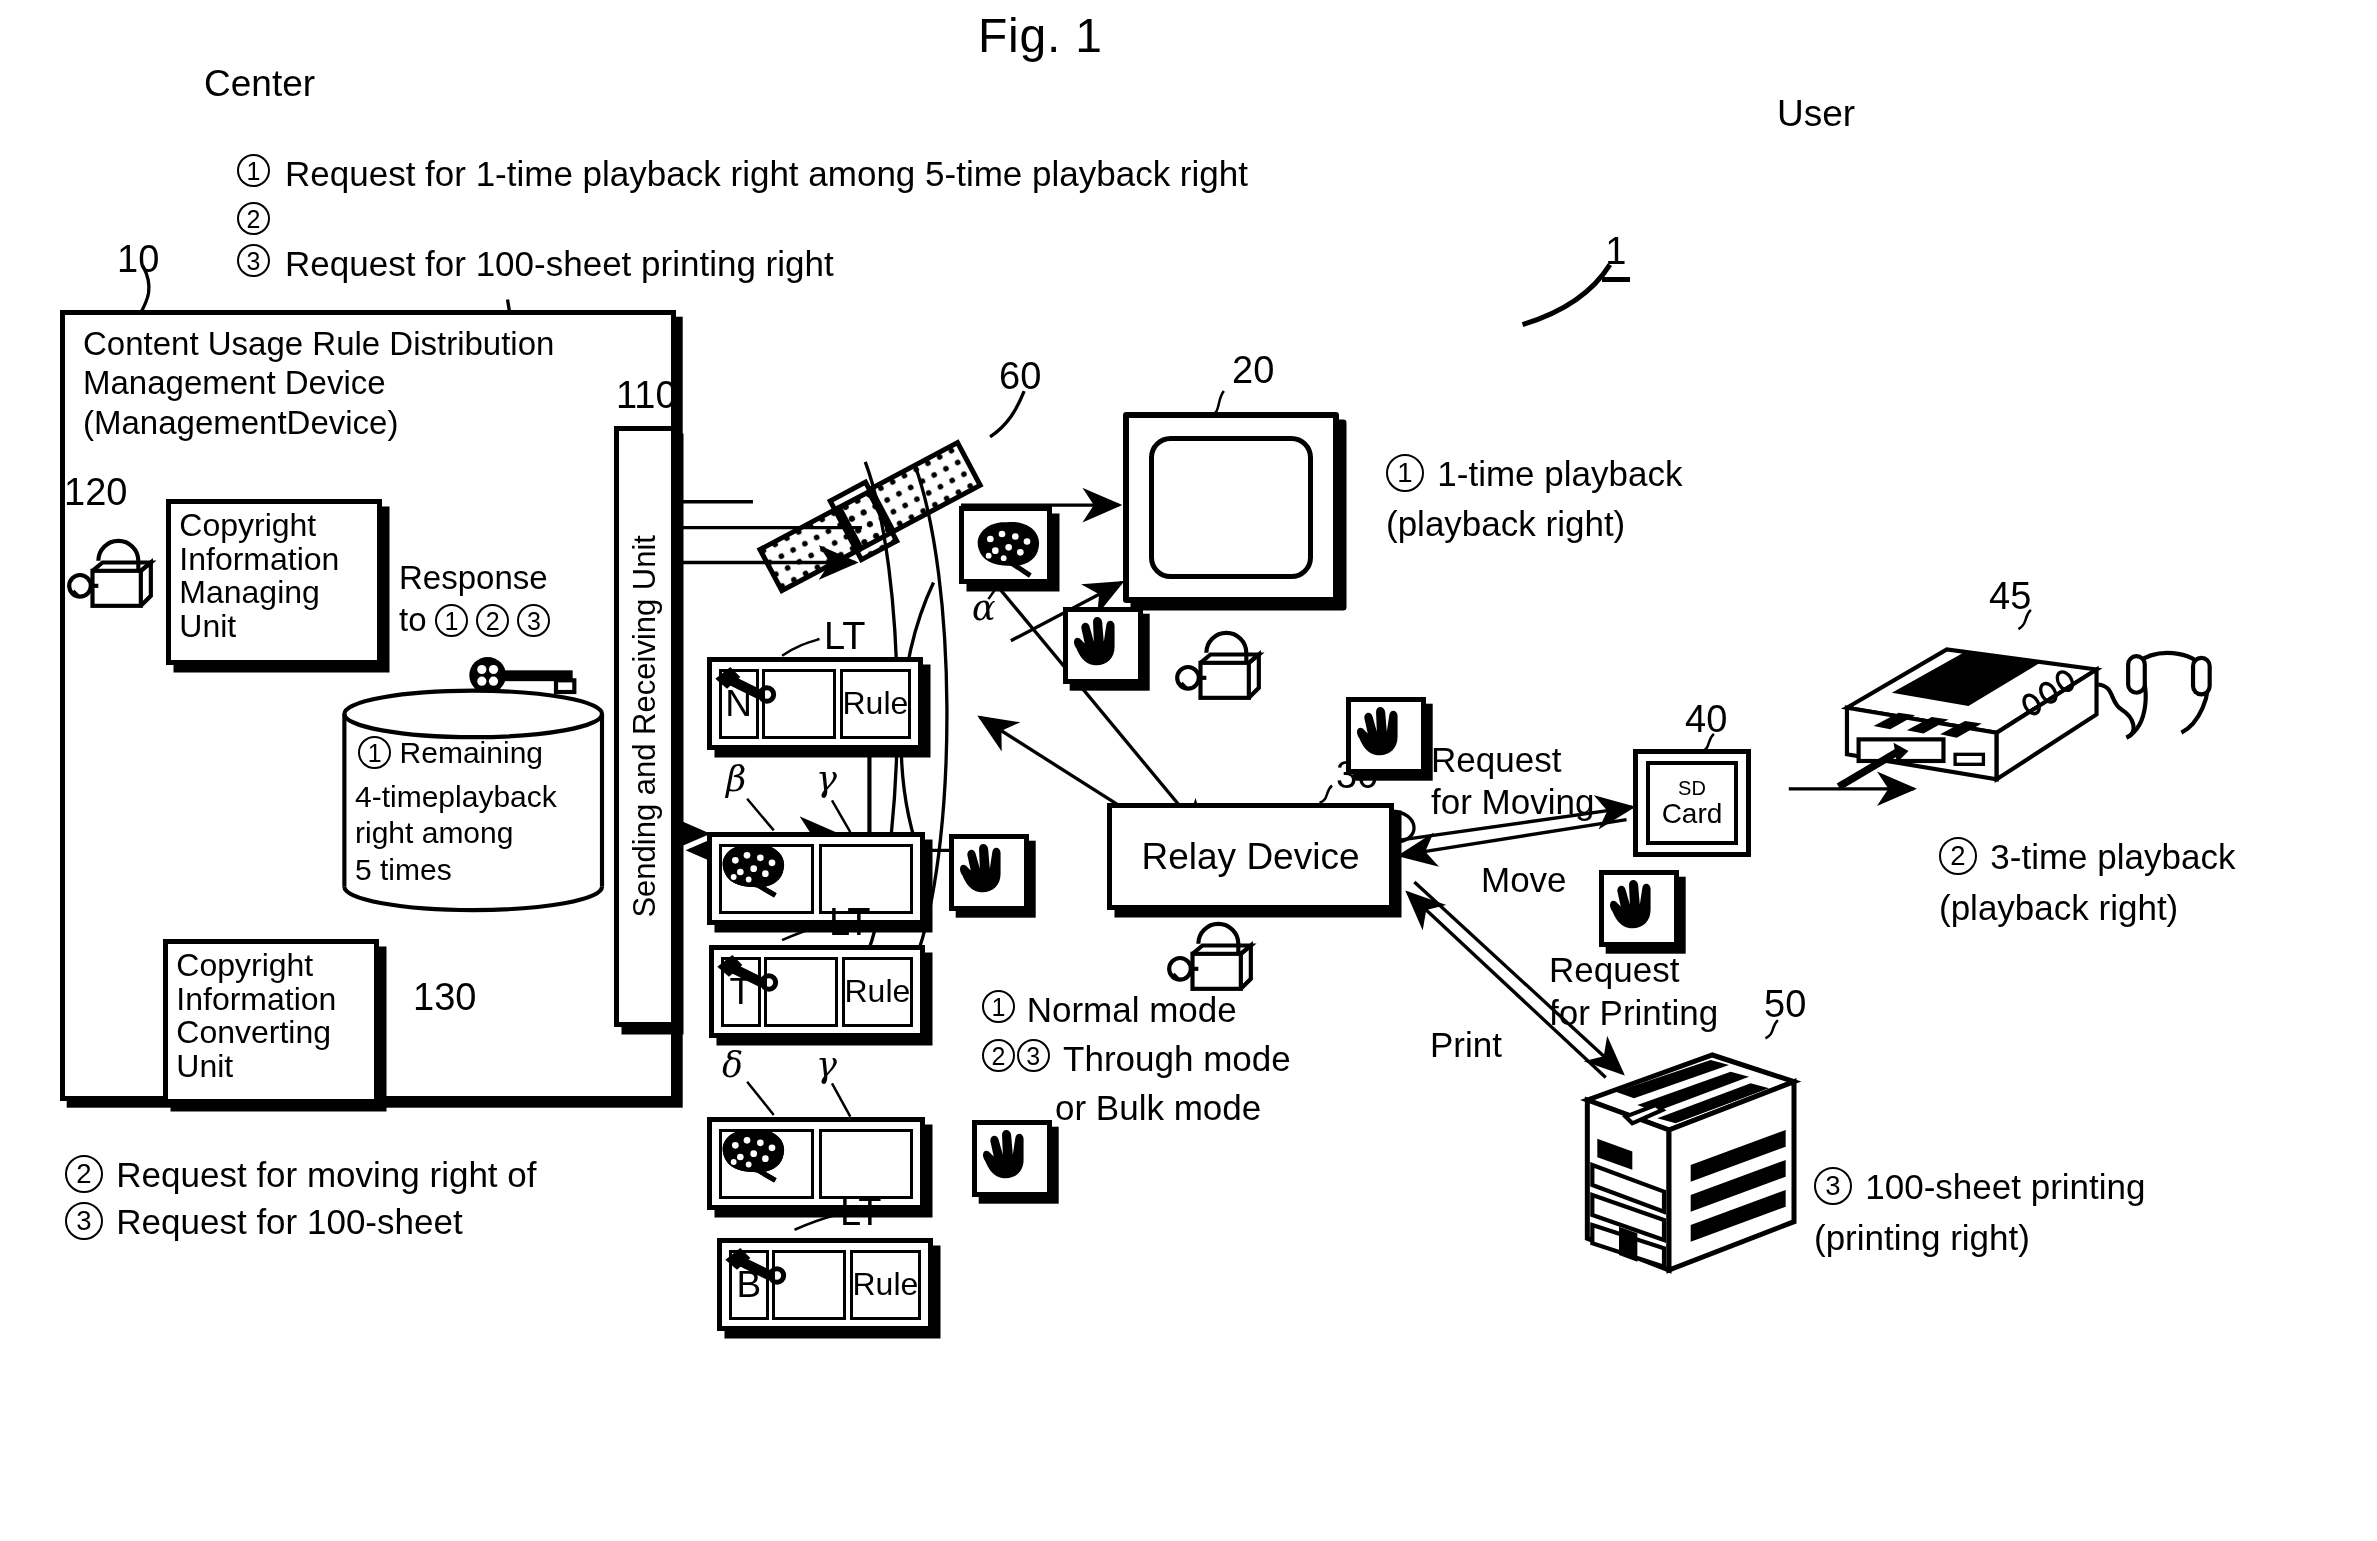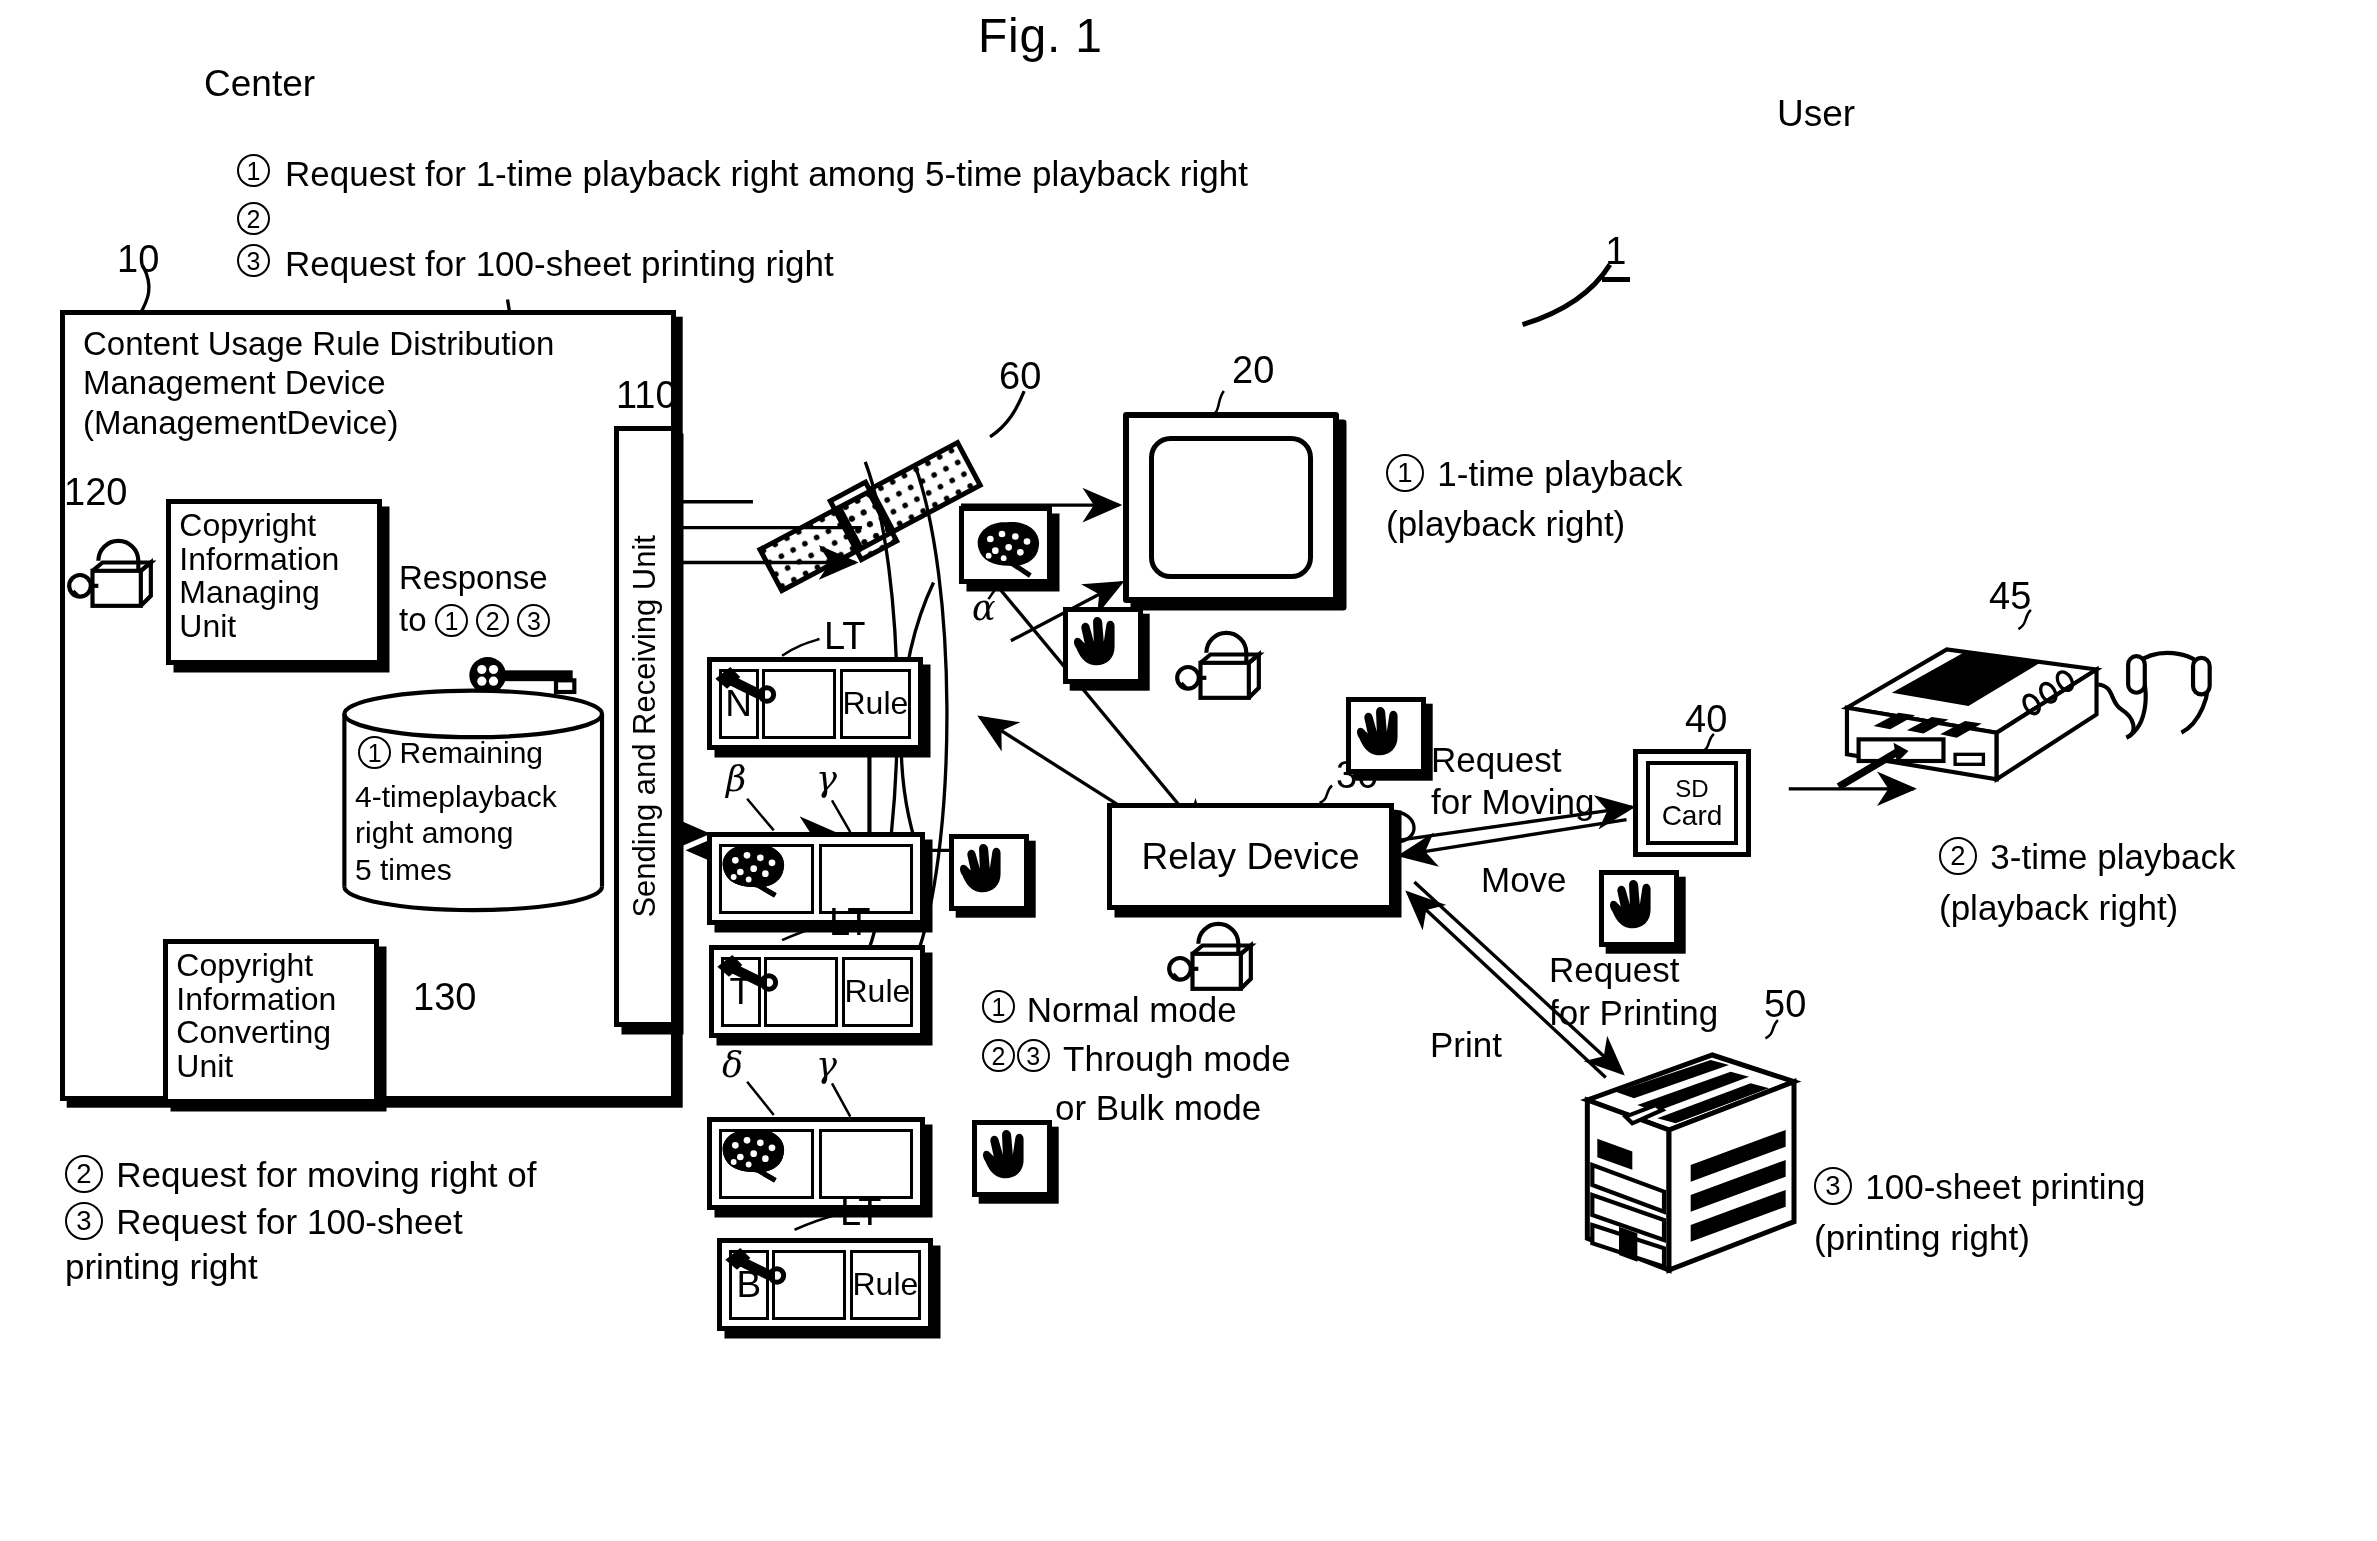--- a/index.html
+++ b/index.html
@@ -463,21 +463,21 @@
   </svg>
 </div>
 <div class="txt lgnd" style="left:1431px;top:739px;">Request</div>
 <div class="txt lgnd" style="left:1431px;top:781px;">for Moving</div>
 <div class="txt lgnd" style="left:1481px;top:859px;">Move</div>
 
 <div class="txt reflbl" style="left:1685px;top:697px;">40</div>
 <div class="box" style="left:1633px;top:749px;width:118px;height:108px;border-width:5px;">
   <div style="position:absolute;left:8.3px;top:6.7px;right:8.3px;bottom:6.7px;border:4.2px solid #000;background:#fff;
               display:flex;flex-direction:column;align-items:center;justify-content:center;line-height:1.05;">
-    <span class="smalltxt" style="position:static;font-size:24px;">SD</span>
+    <span class="smalltxt" style="position:static;font-size:20px;">SD</span>
     <span class="smalltxt" style="position:static;font-size:28px;">Card</span>
   </div>
 </div>
 
 <div class="hand" style="left:1599px;top:870px;width:80px;height:77px;">
   <svg width="60" height="58" viewBox="0 0 72 70">
     <path d="M10,44 C4,36 8,28 14,32 L20,38 L16,20 C15,12 24,10 26,18 L31,36 L30,12 C30,4 40,4 41,12 L43,36 L46,16 C47,8 56,9 56,17 L56,42 C56,58 44,66 30,64 C20,62 14,54 10,44 Z" fill="#000"></path>
   </svg>
 </div>
 <div class="txt lgnd" style="left:1549px;top:949px;">Request</div>
@@ -567,15 +567,14 @@
 
 <div class="abs" style="left:65px;top:1155px;">
   <div style="display:flex;align-items:flex-start;gap:13.3px;">
     <span class="cnum big">2</span>
     <span class="lgnd">Request for moving right of</span>
   </div>
   <div style="display:flex;align-items:flex-start;gap:13.3px;margin-top:6.7px;">
     <span class="cnum big">3</span>
     <span class="lgnd">Request for 100-sheet</span>
   </div>
-  <div class="lgnd" style="margin-top:5px;">printing right</div>
 </div>
 
 
 </body></html>

